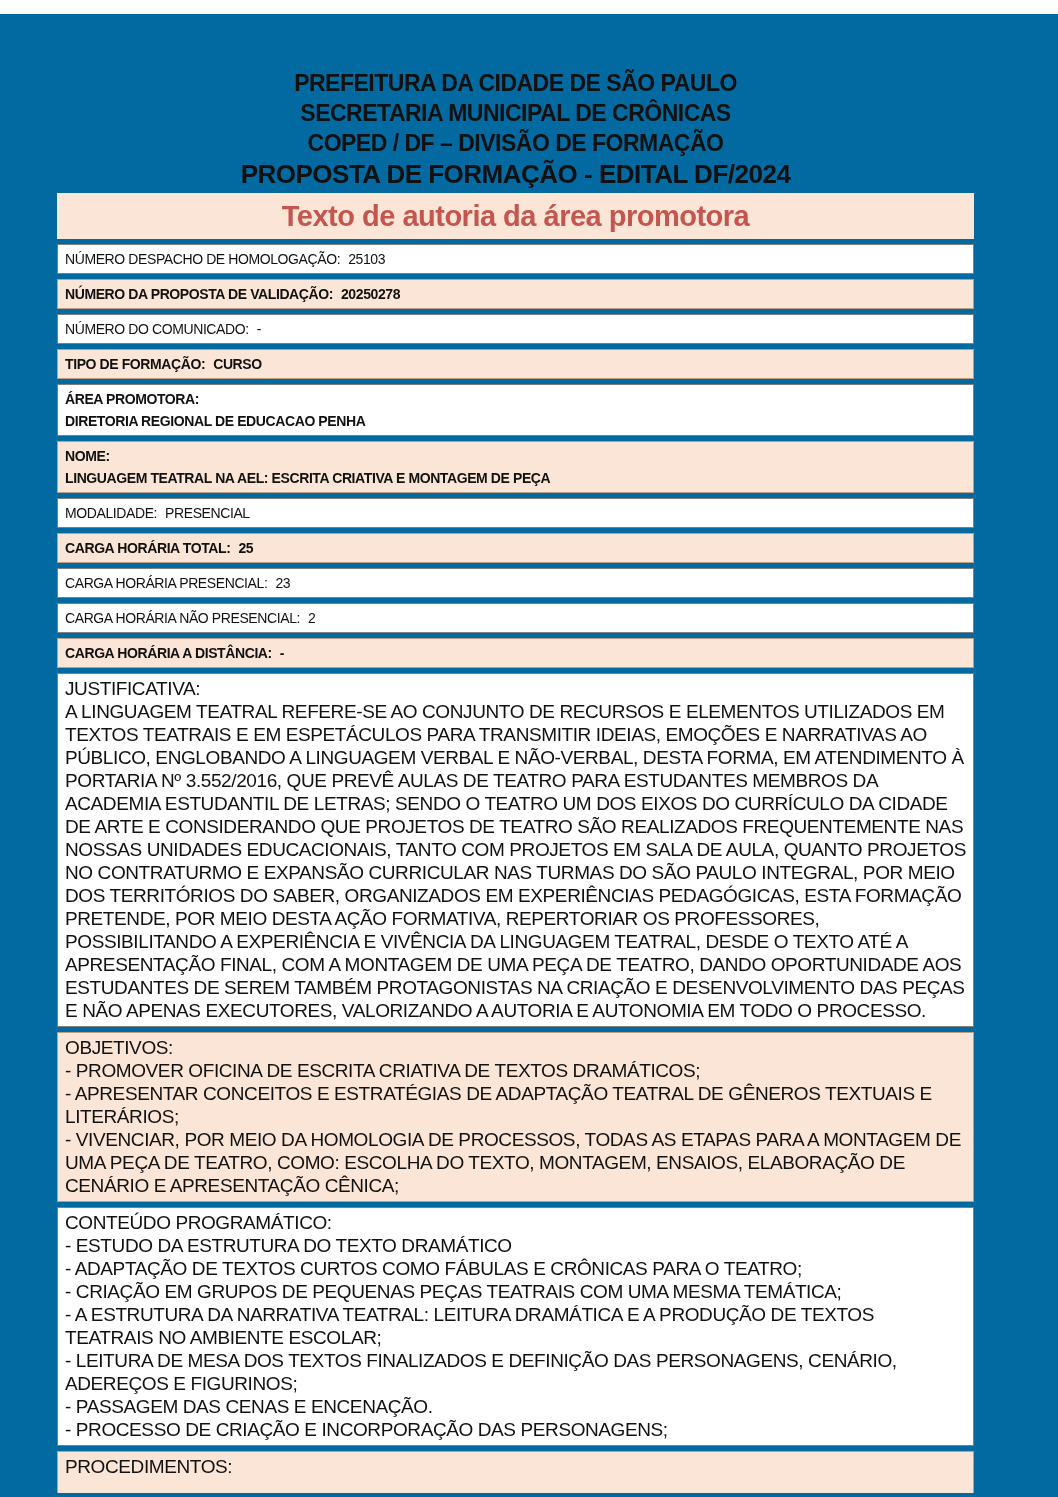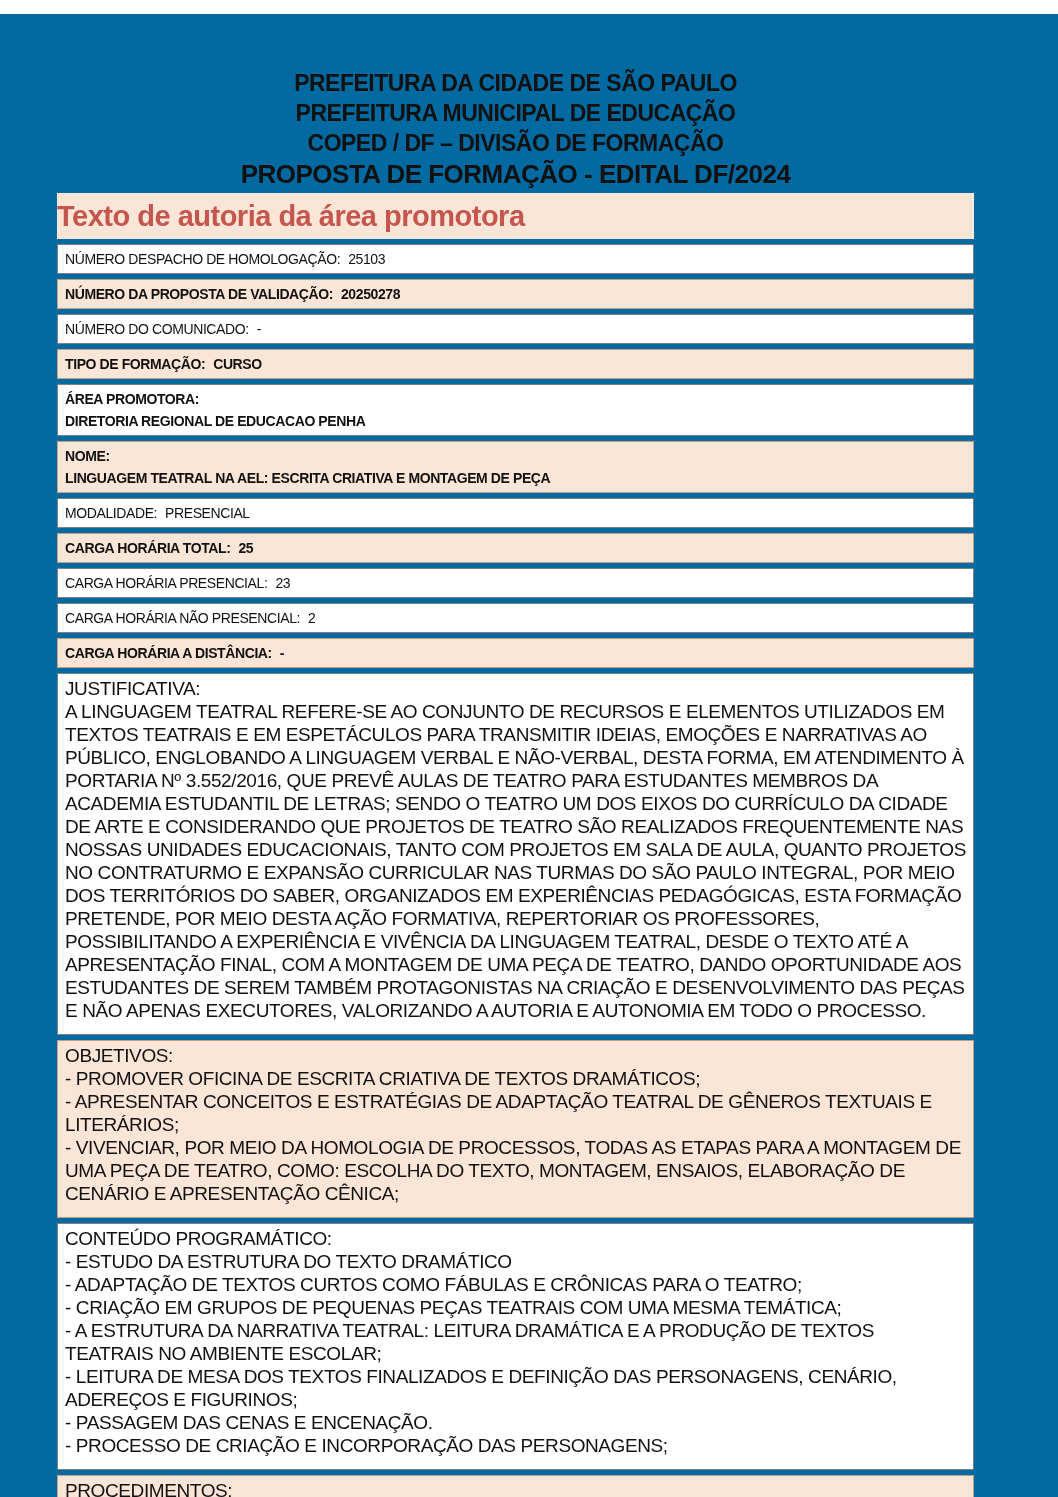--- a/index.html
+++ b/index.html
@@ -19,21 +19,21 @@
   .content{position:absolute;left:57px;top:0;width:917px;}
 
   
   .doc-header{margin-top:54px;text-align:center;font-weight:bold;letter-spacing:-0.5px;}
   .doc-header .hline{font-size:23px;line-height:30px;}
   .doc-header .hline-main{font-size:26px;line-height:33px;}
 
   
   .banner{
     margin-top:2px;height:46px;background:var(--peach);
-    display:flex;align-items:center;
+    display:flex;align-items:center;justify-content:center;
   }
   .banner-title{
     color:var(--banner-text);font-weight:bold;font-size:29px;letter-spacing:-0.5px;
   }
 
   
   .rows{margin-top:5px;}
   .row{
     border:1px solid var(--gray-border);background:#ffffff;
     padding:3px 7px;margin-bottom:5px;
@@ -42,37 +42,37 @@
   }
   .row.peach{background:var(--peach);border-color:var(--peach-border);font-weight:bold;}
   .row.bold{font-weight:bold;}
   .row .val{margin-left:8px;}
   .row.two-line{white-space:normal;}
   .row.two-line .line{display:block;}
 
   
   .section{
     border:1px solid var(--gray-border);background:#ffffff;
-    padding:3px 7px 12px 7px;margin-bottom:5px;
+    padding:3px 7px 4px 7px;margin-bottom:5px;
     font-size:19px;line-height:23px;letter-spacing:-0.4px;
   }
   .section.peach{background:var(--peach);border-color:var(--peach-border);}
   .section .sec-label{display:block;}
   .section .sec-item{display:block;}
   .section.cut{height:42px;overflow:hidden;border-bottom:none;}
 </style>
 </head>
 <body>
 
 <div class="page">
   <div class="content">
 
     <div class="doc-header">
       <div class="hline">PREFEITURA DA CIDADE DE SÃO PAULO</div>
-      <div class="hline">PREFEITURA MUNICIPAL DE EDUCAÇÃO</div>
+      <div class="hline">SECRETARIA MUNICIPAL DE CRÔNICAS</div>
       <div class="hline">COPED / DF – DIVISÃO DE FORMAÇÃO</div>
       <div class="hline hline-main">PROPOSTA DE FORMAÇÃO - EDITAL DF/2024</div>
     </div>
 
     <div class="banner">
       <span class="banner-title">Texto de autoria da área promotora</span>
     </div>
 
     <div class="rows">
 

